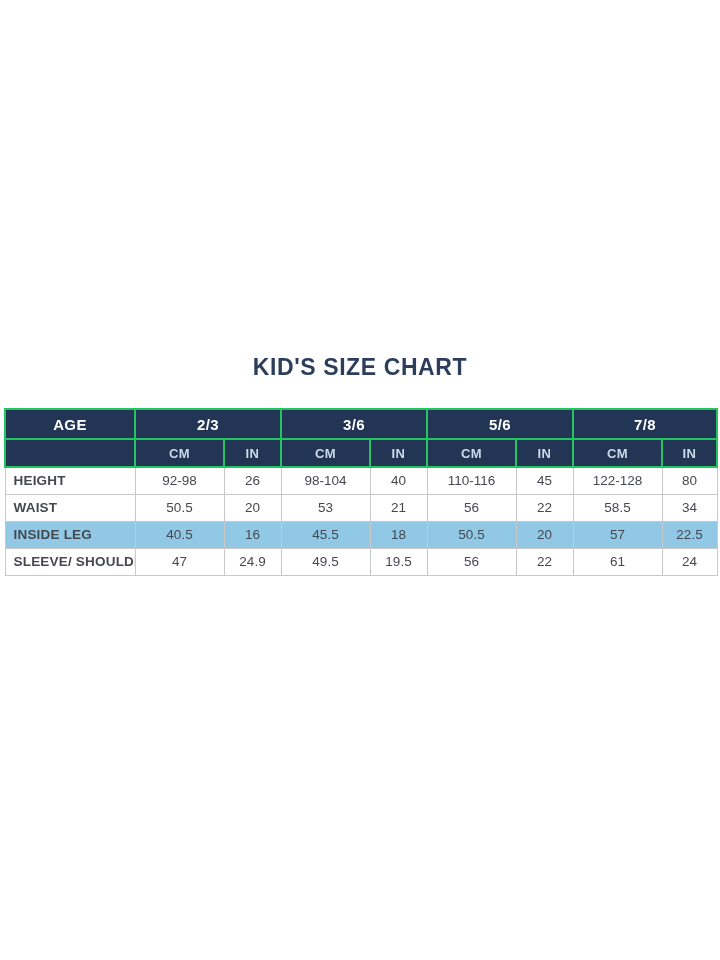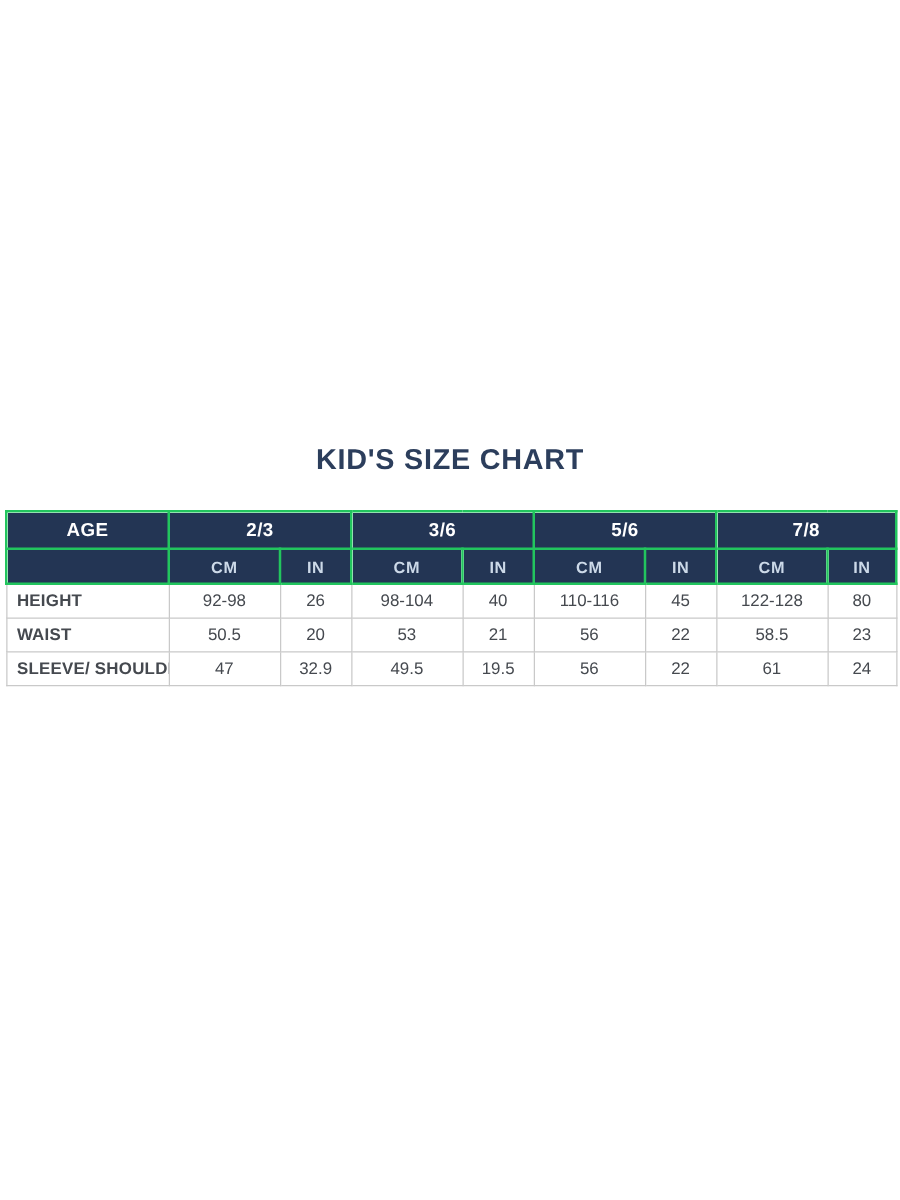--- a/index.html
+++ b/index.html
@@ -125,28 +125,39 @@
 
     <tr class="data-row">
       <td class="row-label">WAIST</td>
       <td>50.5</td>
       <td>20</td>
       <td>53</td>
       <td>21</td>
       <td>56</td>
       <td>22</td>
       <td>58.5</td>
-      <td>23</td>
+      <td>34</td>
     </tr>
 
+    <tr class="data-row highlight">
+      <td class="row-label">INSIDE LEG</td>
+      <td>40.5</td>
+      <td>16</td>
+      <td>45.5</td>
+      <td>18</td>
+      <td>50.5</td>
+      <td>20</td>
+      <td>57</td>
+      <td>22.5</td>
+    </tr>
 
     <tr class="data-row">
       <td class="row-label">SLEEVE/ SHOULDER</td>
       <td>47</td>
-      <td>32.9</td>
+      <td>24.9</td>
       <td>49.5</td>
       <td>19.5</td>
       <td>56</td>
       <td>22</td>
       <td>61</td>
       <td>24</td>
     </tr>
   </tbody>
     </table>
 

